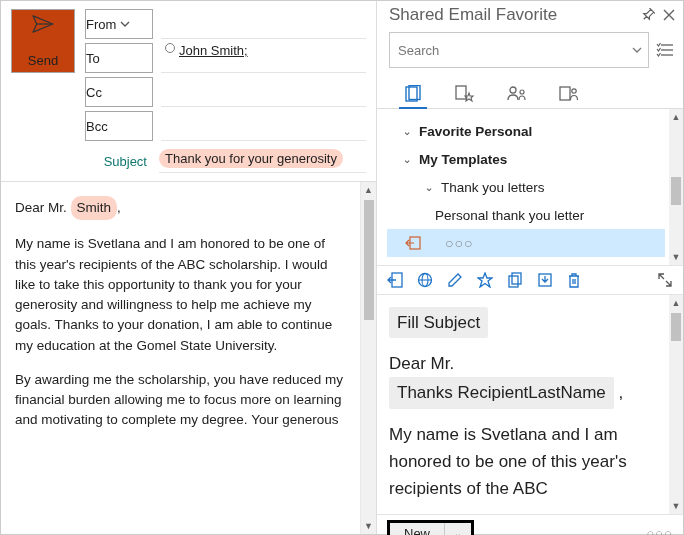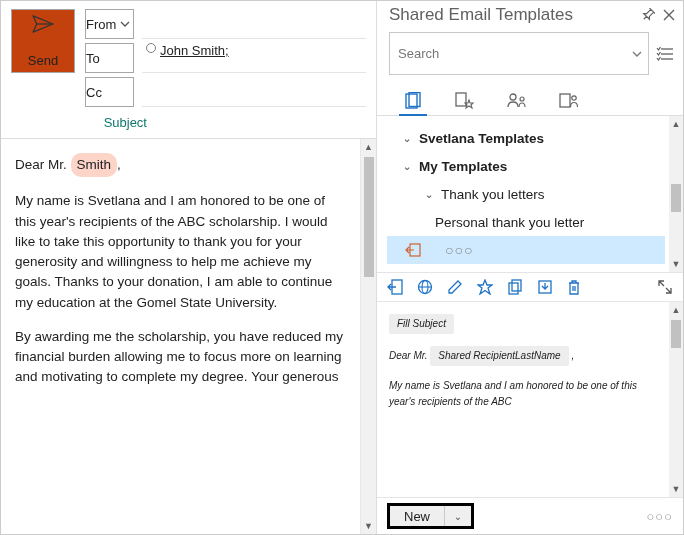--- a/index.html
+++ b/index.html
@@ -56,21 +56,21 @@
   flex-direction: column;
   gap: 4px;
 }
 .field-row {
   display: flex;
   align-items: center;
   gap: 8px;
   min-height: 30px;
 }
 .addr-btn {
-  width: 49px;
+  width: 68px;
   height: 30px;
   border: 1px solid #a6a6a6;
   background: #fff;
   display: flex;
   align-items: center;
   justify-content: flex-start;
   gap: 4px;
   cursor: pointer;
   font-size: 13px;
 }
@@ -168,21 +168,21 @@
   color: #606060;
 }
 .tpl-winctrls span { cursor: pointer; }
 .search-row {
   display: flex; gap: 6px;
   padding: 4px 8px 4px 12px;
   align-items: center;
 }
 .search-box {
   flex: 1;
-  height: 43px;
+  height: 36px;
   border: 1px solid #c9c9c9;
   display: flex;
   align-items: center;
   justify-content: space-between;
   padding: 0 6px 0 8px;
   color: #777;
   gap: 44px;
 }
 .settings-icon {
   width: 20px; height: 20px;
@@ -267,24 +267,23 @@
 .toolbar .spacer { flex: 1; }
 .toolbar svg { cursor: pointer; }
 .preview-wrap {
   flex: 1;
   display: flex;
   position: relative;
 }
 .preview {
   flex: 1;
   padding: 12px 12px;
-  font-size: 10px;
+  font-size: 17px;
   line-height: 1.6;
   overflow: hidden;
-  font-style: italic;
 }
 .chip {
   display: inline-block;
   background: #ededed;
   padding: 2px 8px;
   border-radius: 2px;
 }
 .bottom-bar {
   border-top: 1px solid #e4e4e4;
   padding: 5px 10px;
@@ -339,24 +338,33 @@
             <span class="status-circle"></span>
             <span class="underline">John Smith;</span>
           </div>
         </div>
         <div class="field-row">
           <div class="addr-btn">
             <span>Cc</span>
           </div>
           <div class="field-value"></div>
         </div>
+        <div class="field-row">
+          <div class="addr-btn">
+            <span>Bcc</span>
+          </div>
+          <div class="field-value"></div>
+        </div>
       </div>
     </div>
     <div class="subject-row">
       <div class="subject-label">Subject</div>
+      <div class="subject-value">
+        <span class="hl-orange">Thank you for your generosity</span>
+      </div>
     </div>
 
     <div class="body-wrap">
       <div class="body-text">
         <p>
           <span>Dear Mr. </span><span class="hl-orange">Smith</span><span>,</span>
         </p>
         <p>My name is Svetlana and I am honored to be one of this year's recipients of the ABC scholarship. I would like to take this opportunity to thank you for your generosity and willingness to help me achieve my goals. Thanks to your donation, I am able to continue my education at the Gomel State University.</p>
         <p>By awarding me the scholarship, you have reduced my financial burden allowing me to focus more on learning and motivating to complete my degree. Your generous</p>
       </div>
@@ -364,21 +372,21 @@
         <div class="sb-arrow">▲</div>
         <div class="sb-thumb" style="height:120px;margin-top:2px"></div>
         <div style="flex:1"></div>
         <div class="sb-arrow">▼</div>
       </div>
     </div>
   </div>
 
   <div class="templates-pane">
     <div class="tpl-header">
-      <div class="tpl-title">Shared Email Templates</div>
+      <div class="tpl-title">Shared Email Favorite</div>
       <div class="tpl-winctrls">
         <span>
           <svg width="14" height="14" viewBox="0 0 14 14">
               <path d="M3 1 L11 1 M5 1 L5 7 L3 9 L11 9 L9 7 L9 1 M7 9 L7 13" fill="none" stroke="#606060" stroke-width="1.2" transform="rotate(45 7 7)"></path>
             </svg>
         </span>
         <span>
           <svg width="12" height="12" viewBox="0 0 12 12">
               <path d="M1 1 L11 11 M11 1 L1 11" stroke="#606060" stroke-width="1.4"></path>
             </svg>
@@ -432,21 +440,21 @@
             <circle cx="15" cy="6" r="2.2" fill="none" stroke="#666" stroke-width="1.2"></circle>
             <path d="M11.5 15 Q11.5 10.5 15 10.5 Q18.5 10.5 18.5 15" fill="none" stroke="#666" stroke-width="1.2"></path>
           </svg>
       </div>
     </div>
 
     <div class="tree-wrap">
       <div class="tree">
         <div class="tree-row indent-1">
           <span class="tree-caret">⌄</span>
-          <span class="tree-label tree-bold">Svetlana Templates</span>
+          <span class="tree-label tree-bold">Favorite Personal</span>
         </div>
         <div class="tree-row indent-1">
           <span class="tree-caret">⌄</span>
           <span class="tree-label tree-bold">My Templates</span>
         </div>
         <div class="tree-row indent-2">
           <span class="tree-caret">⌄</span>
           <span class="tree-label">Thank you letters</span>
         </div>
         <div class="tree-row indent-3">
@@ -501,21 +509,21 @@
       <svg width="16" height="16" viewBox="0 0 16 16">
           <path d="M2 7 L2 2 L7 2 M9 14 L14 14 L14 9 M2 2 L7 7 M14 14 L9 9" fill="none" stroke="#555" stroke-width="1.3"></path>
         </svg>
     </div>
 
     <div class="preview-wrap">
       <div class="preview">
         <p><span class="chip">Fill Subject</span></p>
         <p style="margin-top:12px">
           <span>Dear Mr. </span>
-          <span class="chip">Shared RecipientLastName</span>
+          <span class="chip">Thanks RecipientLastName</span>
           <span>,</span>
         </p>
         <p style="margin-top:12px">My name is Svetlana and I am honored to be one of this year's recipients of the ABC</p>
       </div>
       <div class="mini-scroll">
         <div class="sb-arrow">▲</div>
         <div class="sb-thumb" style="height:28px;margin-top:2px"></div>
         <div style="flex:1"></div>
         <div class="sb-arrow">▼</div>
       </div>

